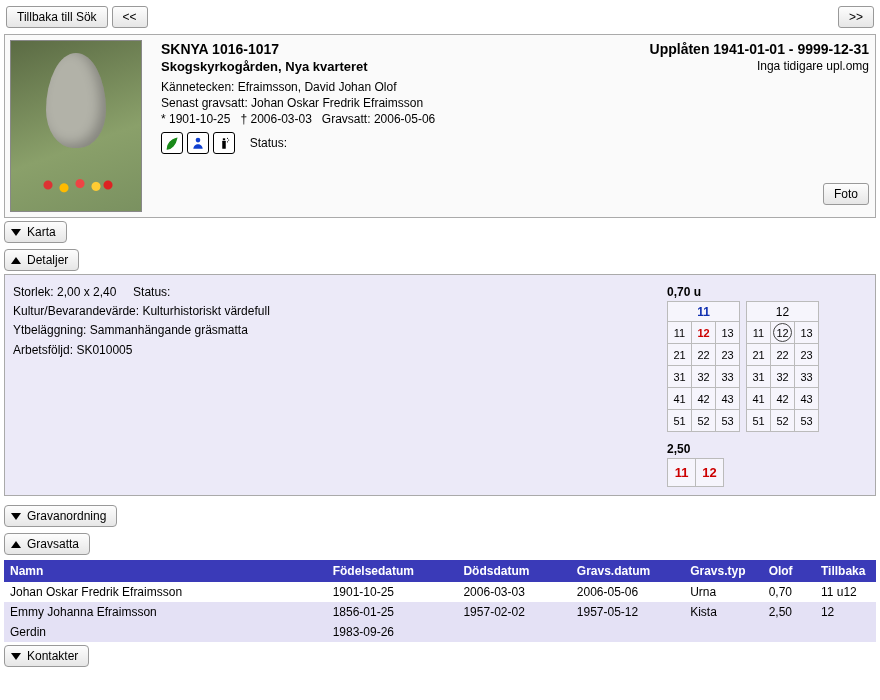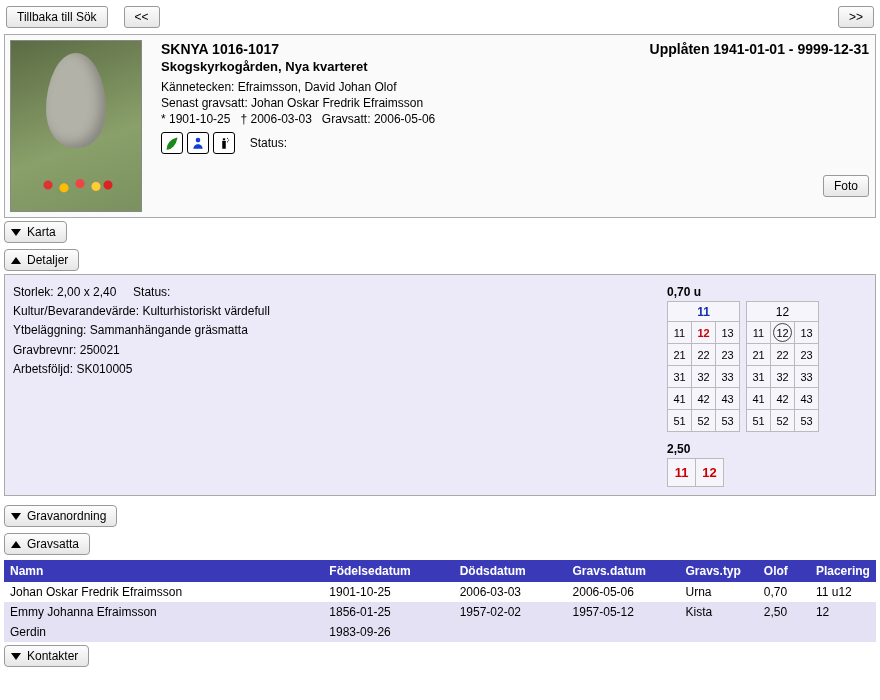--- a/index.html
+++ b/index.html
@@ -19,21 +19,21 @@
   }
   .btn {
     border: 1px solid #999;
     background: linear-gradient(#fdfdfd,#e6e6e6);
     border-radius: 3px;
     padding: 3px 10px;
     font-size: 12px;
     cursor: pointer;
     min-height: 20px;
   }
-  .btn-group { display:flex; gap:16px; }
+  .btn-group { display:flex; gap:4px; }
   .card {
     border: 1px solid #aaa;
     display: flex;
     background: #fafafa;
     padding: 6px;
     position: relative;
   }
   .thumb {
     width: 130px; height: 170px;
     background: linear-gradient(160deg,#5b6b44 0%, #8aa06a 60%, #7a9160 100%);
@@ -64,21 +64,21 @@
   .mini-icon {
     width:22px; height:22px; border:1.5px solid #000; border-radius:3px;
     display:flex; align-items:center; justify-content:center; font-size:14px;
     background:#fff;
   }
   .mini-icon.leaf svg path{ fill:#1a8a1a;}
   .mini-icon.person svg{ fill:#1040d0;}
   .card-right { text-align:right; min-width:260px;}
   .card-right .r1 { font-weight:bold; font-size:14px;}
   .card-right .r2 { font-size:12px; margin-top:2px;}
-  .foto-btn { position:absolute; right:6px; bottom:20px; }
+  .foto-btn { position:absolute; right:6px; bottom:12px; }
   .toggle-btn {
     display:inline-flex; align-items:center; gap:6px;
     border:1px solid #999; background:linear-gradient(#fdfdfd,#e6e6e6);
     border-radius:4px; padding:3px 10px 3px 6px; font-size:12px; cursor:pointer;
     margin: 3px 0;
   }
   .tri { display:inline-block; width:0;height:0;}
   .tri.down { border-left:5px solid transparent;border-right:5px solid transparent;border-top:7px solid #000;}
   .tri.up   { border-left:5px solid transparent;border-right:5px solid transparent;border-bottom:7px solid #000;}
   .panel {
@@ -175,20 +175,21 @@
             <circle cx="20" cy="7" r="1"></circle>
             <circle cx="18" cy="10" r="1"></circle>
           </svg>
       </span>
       &nbsp;&nbsp;
       <span>Status:</span>
     </div>
   </div>
   <div class="card-right">
     <div class="r1">Upplåten 1941-01-01 - 9999-12-31</div>
+    <div class="r2">Inga tidigare upl.omg</div>
   </div>
   <button class="btn foto-btn">Foto</button>
 </div>
 
 <div class="toggle-btn">
   <span class="tri down"></span>
   <span>Karta</span>
 </div>
 <br>
 <div class="toggle-btn">
@@ -204,24 +205,20 @@
       &nbsp;&nbsp;&nbsp;
       <span>Status:</span>
     </div>
     <div>
       <span>Kultur/Bevarandevärde:</span>
       <span>Kulturhistoriskt värdefull</span>
     </div>
     <div>
       <span>Ytbeläggning:</span>
       <span>Sammanhängande gräsmatta</span>
-    </div>
-    <div>
-      <span>Gravbrevnr:</span>
-      <span>250021</span>
     </div>
     <div>
       <span>Arbetsföljd:</span>
       <span>SK010005</span>
     </div>
   </div>
   <div class="panel-right">
     <div class="plot-label">0,70 u</div>
     <div class="plot-row">
       <div class="plot-col">
@@ -322,21 +319,21 @@
       <col style="width:9%">
   </colgroup>
   <tbody>
       <tr>
     <th>Namn</th>
     <th>Födelsedatum</th>
     <th>Dödsdatum</th>
     <th>Gravs.datum</th>
     <th>Gravs.typ</th>
     <th>Olof</th>
-    <th>Placering</th>
+    <th>Tillbaka</th>
   </tr>
   <tr class="even">
     <td>Johan Oskar Fredrik Efraimsson</td>
         <td>1901-10-25</td>
         <td>2006-03-03</td>
         <td>2006-05-06</td>
         <td>Urna</td>
         <td>0,70</td>
         <td>11 u12</td>
   </tr>

